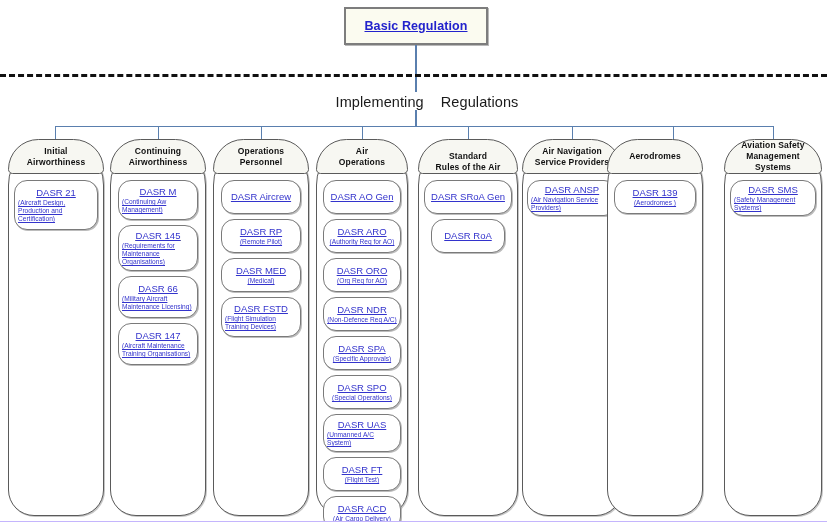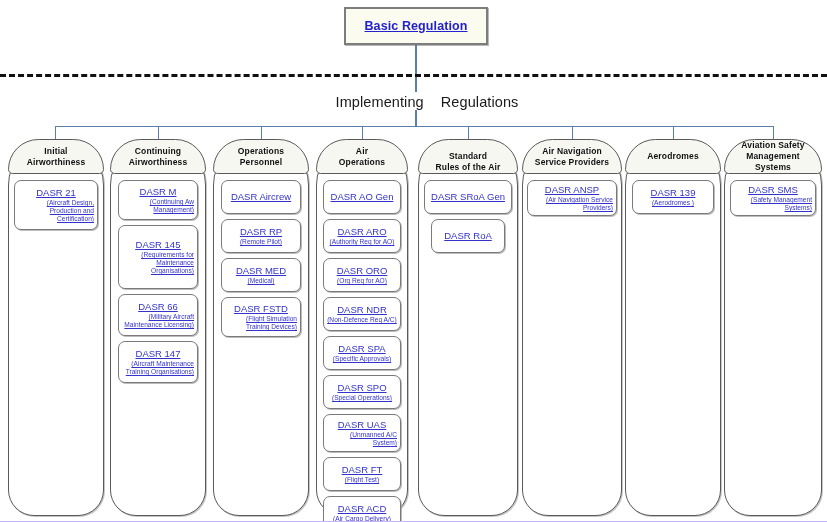--- a/index.html
+++ b/index.html
@@ -131,29 +131,29 @@
     display: flex;
     flex-direction: column;
     align-items: center;
     gap: 5px;
     padding-top: 4px;
     box-sizing: border-box;
   }
 
   .node {
     border: 1px solid #7a7a7a;
-    border-radius: 7px;
+    border-radius: 13px;
     background: #ffffff;
     box-shadow: 1px 1px 0 rgba(160,160,160,0.7);
     box-sizing: border-box;
     display: flex;
     flex-direction: column;
     align-items: center;
     justify-content: center;
-    text-align: right;
+    text-align: left;
     padding: 16px 2px;
   }
   .node-title {
     color: #3333cc;
     font-size: 9.5px;
     text-decoration: underline;
     line-height: 1.18;
     white-space: nowrap;
   }
   .node-sub {
@@ -211,21 +211,21 @@
       </div>
       <div class="column" style="left: 110px; width: 96px; height: 377px;">
         <div class="col-head" style="width: 96px;">
           <div class="col-head-label">Continuing<br>Airworthiness</div>
         </div>
         <div class="items">
           <div class="node" style="width: 80px; height: 40px;">
             <div class="node-title">DASR M</div>
             <div class="node-sub">(Continuing  Aw Management)</div>
           </div>
-          <div class="node" style="width: 80px; height: 64px; text-decoration: underline;">
+          <div class="node" style="width: 80px; height: 46px; text-decoration: underline;">
             <div class="node-title">DASR 145</div>
             <div class="node-sub">(Requirements for Maintenance Organisations)</div>
           </div>
           <div class="node" style="width: 80px; height: 42px;">
             <div class="node-title">DASR 66</div>
             <div class="node-sub">(Military Aircraft Maintenance Licensing)</div>
           </div>
           <div class="node" style="width: 80px; height: 42px;">
             <div class="node-title">DASR 147</div>
             <div class="node-sub">(Aircraft Maintenance Training Organisations)</div>
@@ -313,21 +313,21 @@
         <div class="col-head" style="width: 100px;">
           <div class="col-head-label">Air Navigation<br>Service Providers</div>
         </div>
         <div class="items">
           <div class="node" style="width: 90px; height: 36px;">
             <div class="node-title">DASR ANSP</div>
             <div class="node-sub">(Air Navigation Service Providers)</div>
           </div>
         </div>
       </div>
-      <div class="column" style="left: 625px; width: 96px; height: 377px;">
+      <div class="column" style="left: 607px; width: 96px; height: 377px;">
         <div class="col-head" style="width: 96px;">
           <div class="col-head-label">Aerodromes</div>
         </div>
         <div class="items">
           <div class="node" style="width: 82px; height: 32px;">
             <div class="node-title">DASR 139</div>
             <div class="node-sub">(Aerodromes )</div>
           </div>
         </div>
       </div>

